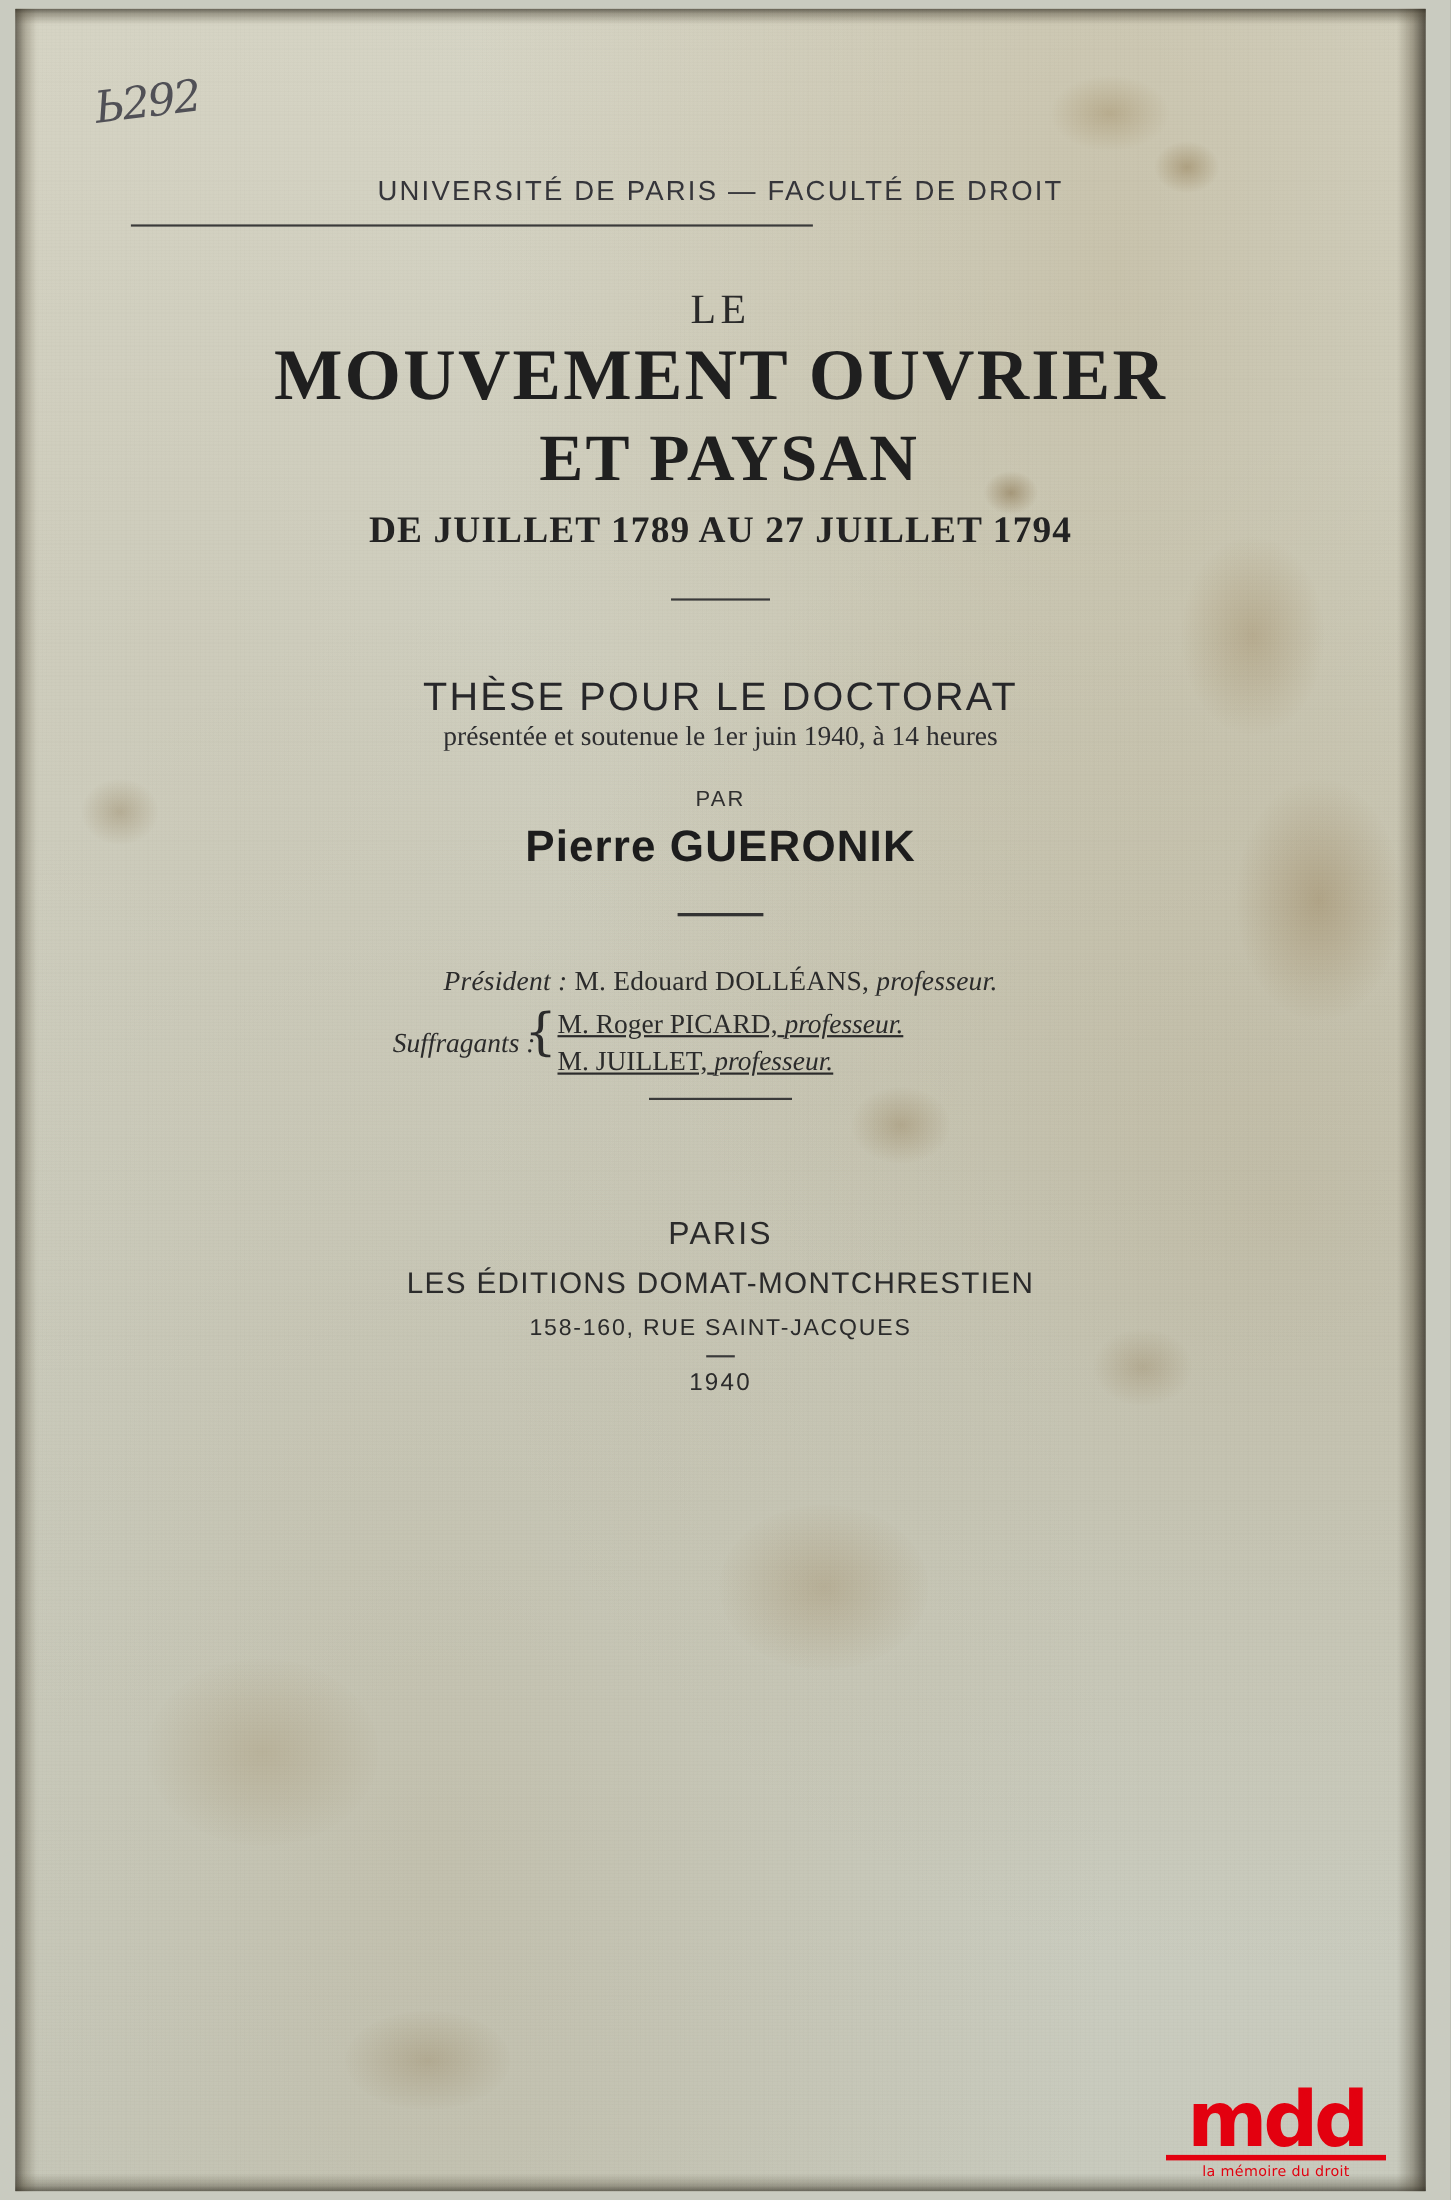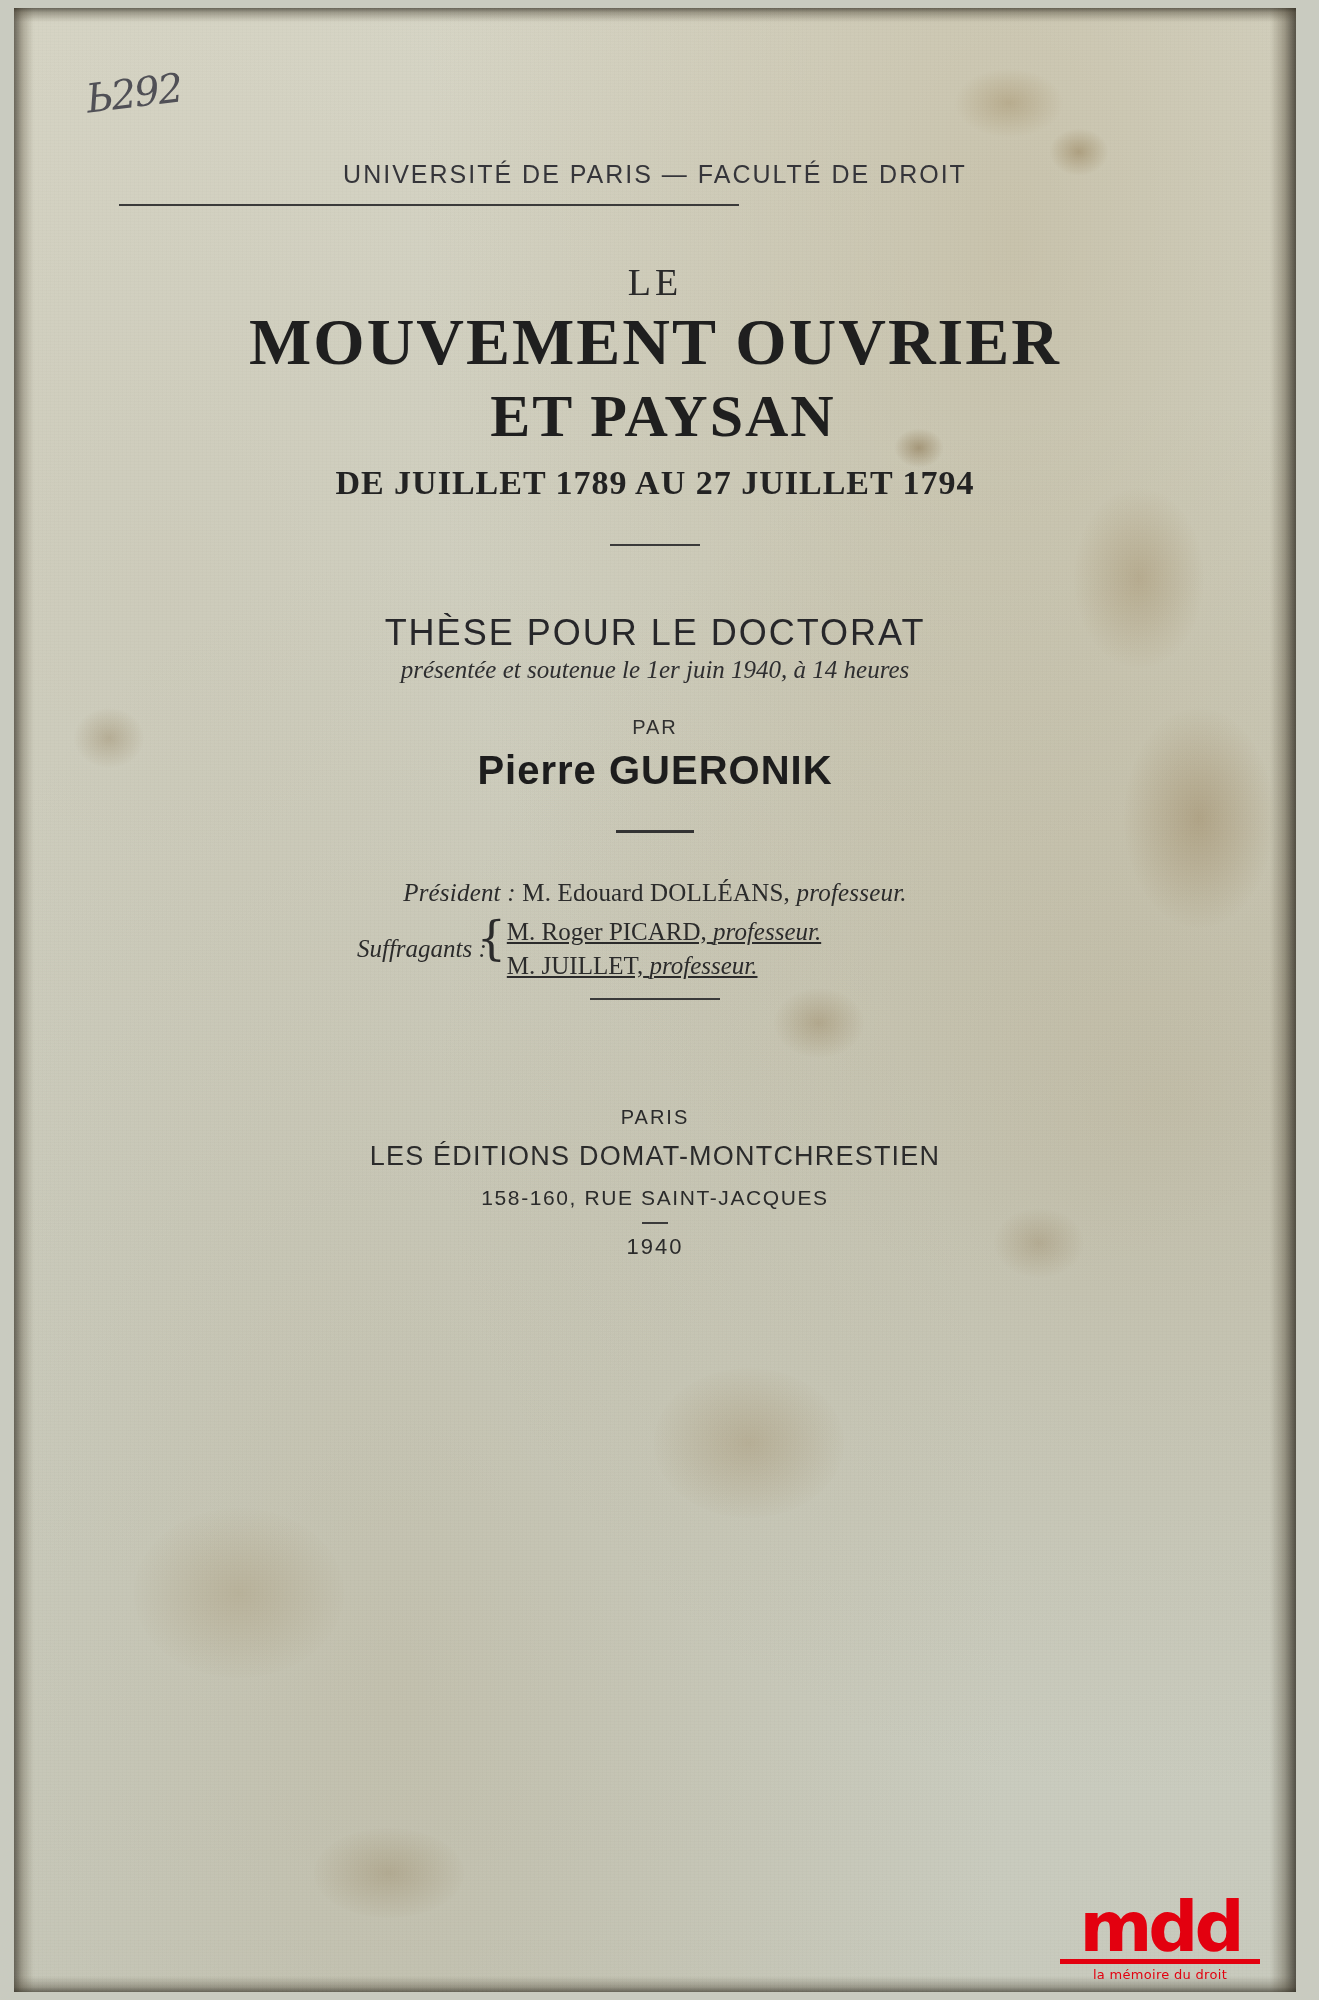--- a/index.html
+++ b/index.html
@@ -126,21 +126,21 @@
     top: 536px; width: 90px; border-bottom: 2px solid #3a3a3a;
   }
 
   .t-these {
     position: absolute; left: 0; right: 0; top: 604px;
     font-family: "Liberation Sans", sans-serif;
     font-size: 36px; letter-spacing: 2px; color: #27272a;
   }
   .t-presentee {
     position: absolute; left: 0; right: 0; top: 648px;
-    font-size: 25px; font-style: italic; color: #2e2e30;
+    font-size: 25px; color: #2e2e30;
   }
   .t-par {
     position: absolute; left: 0; right: 0; top: 708px;
     font-family: "Liberation Sans", sans-serif;
     font-size: 20px; letter-spacing: 2px; color: #303030;
   }
   .t-author {
     position: absolute; left: 0; right: 0; top: 740px;
     font-family: "Liberation Sans", sans-serif;
     font-size: 40px; font-weight: bold; letter-spacing: 1px;
@@ -191,21 +191,21 @@
   .rule-s3 {
     position: absolute; left: 50%; transform: translateX(-50%);
     top: 990px; width: 130px; border-bottom: 2px solid #3a3a3a;
   }
 
   .imprint {
     position: absolute; left: 0; right: 0; top: 1098px;
     font-family: "Liberation Sans", sans-serif;
     color: #2b2b2b;
   }
-  .imp-city { font-size: 20px; letter-spacing: 2px; }
+  .imp-city { font-size: 29px; letter-spacing: 2px; }
   .imp-pub { font-size: 27px; letter-spacing: 1.2px; margin-top: 12px; }
   .imp-f { font-size: 23px; letter-spacing: 1.2px; margin-top: 12px; }
   .imp-addr { font-size: 21px; letter-spacing: 1.6px; margin-top: 14px; }
   .imp-dash { width: 26px; border-bottom: 2px solid #3a3a3a; margin: 12px auto 10px; }
   .imp-year { font-size: 22px; letter-spacing: 2px; }
 
   
   .logo {
     position: absolute;
     right: 36px;

